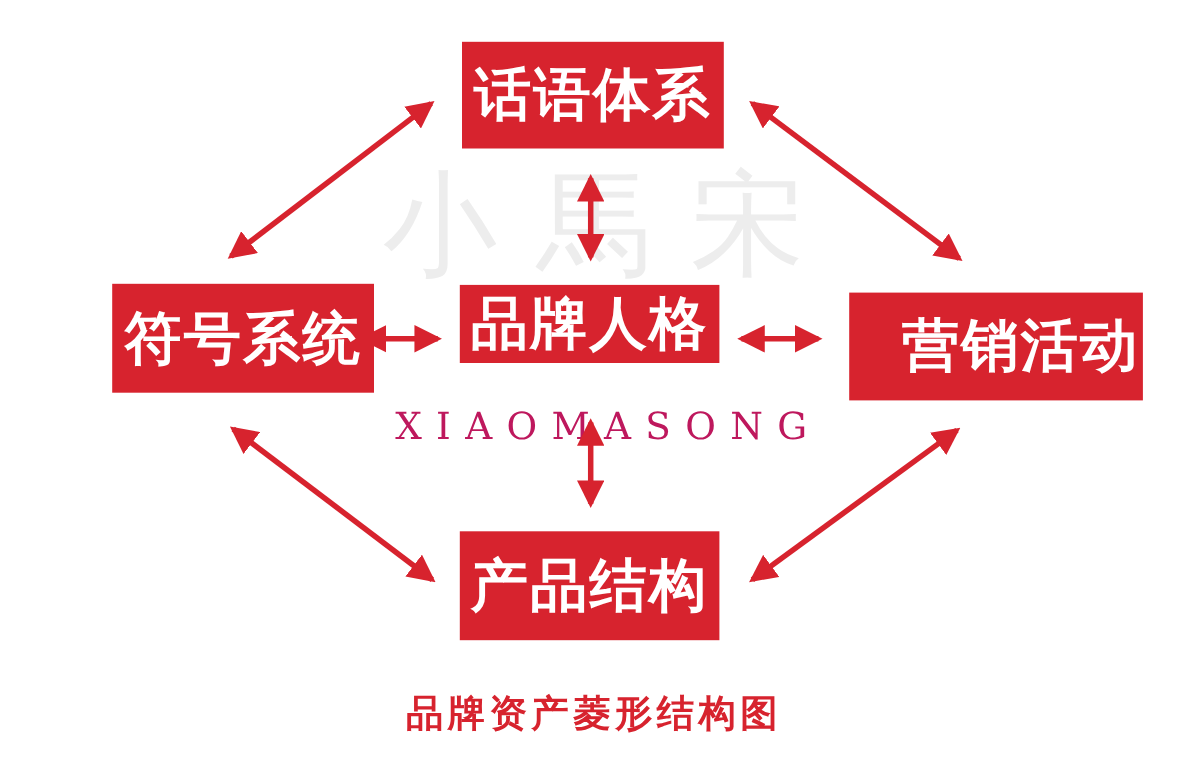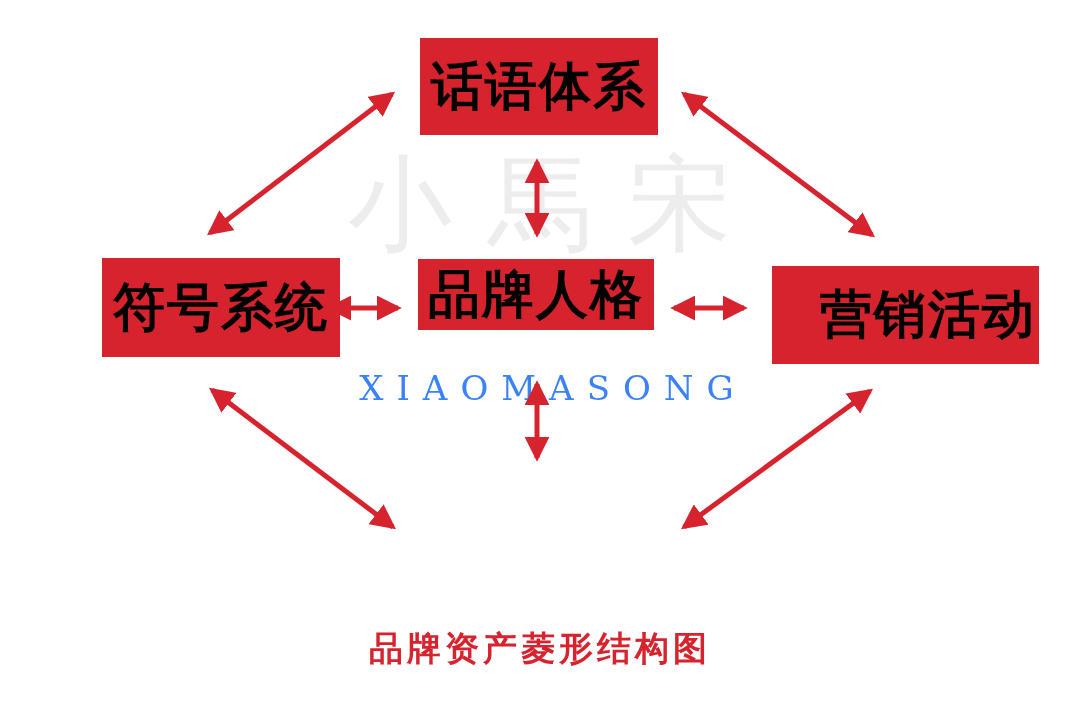--- a/index.html
+++ b/index.html
@@ -30,42 +30,42 @@
     text-indent:36px; 
   }
   .wm-en{
     position:absolute;
     left:0; right:0;
     top:368px;
     text-align:center;
     font-family:"DejaVu Serif", serif;
     font-size:34px;
     letter-spacing:13px;
-    color:#3b82f6;
+    color:#be185d;
     font-weight:400;
     user-select:none;
     white-space:nowrap;
     text-indent:13px;
     padding-left:13px;
   }
   
   svg.arrows{
     position:absolute;
     left:0; top:0;
     width:1080px; height:707px;
   }
   svg.arrows line{
     stroke:#d7232e;
     stroke-width:5;
   }
   
   .node{
     position:absolute;
     background:#d7232e;
-    color:#000000;
+    color:#ffffff;
     display:flex;
     align-items:center;
     justify-content:center;
     font-weight:700;
     font-size:52px;
     letter-spacing:2px;
     white-space:nowrap;
     text-align:right;
   }
   .node-top    { left:420px; top:38px;  width:238px; height:97px; }
@@ -107,16 +107,17 @@
     <line x1="674" y1="308" x2="744" y2="308" marker-start="url(#ah)" marker-end="url(#ah)"></line>
     <line x1="212" y1="390" x2="393" y2="527" marker-start="url(#ah)" marker-end="url(#ah)"></line>
     <line x1="537" y1="384" x2="537" y2="458" marker-start="url(#ah)" marker-end="url(#ah)"></line>
     <line x1="870" y1="391" x2="684" y2="527" marker-start="url(#ah)" marker-end="url(#ah)"></line>
   </svg>
 
   <div class="node node-top">话语体系</div>
   <div class="node node-left">符号系统</div>
   <div class="node node-center">品牌人格</div>
   <div class="node node-right">营销活动</div>
+  <div class="node node-bottom">产品结构</div>
 
   <div class="caption">品牌资产菱形结构图</div>
 
 </div>
 
 </body></html>

